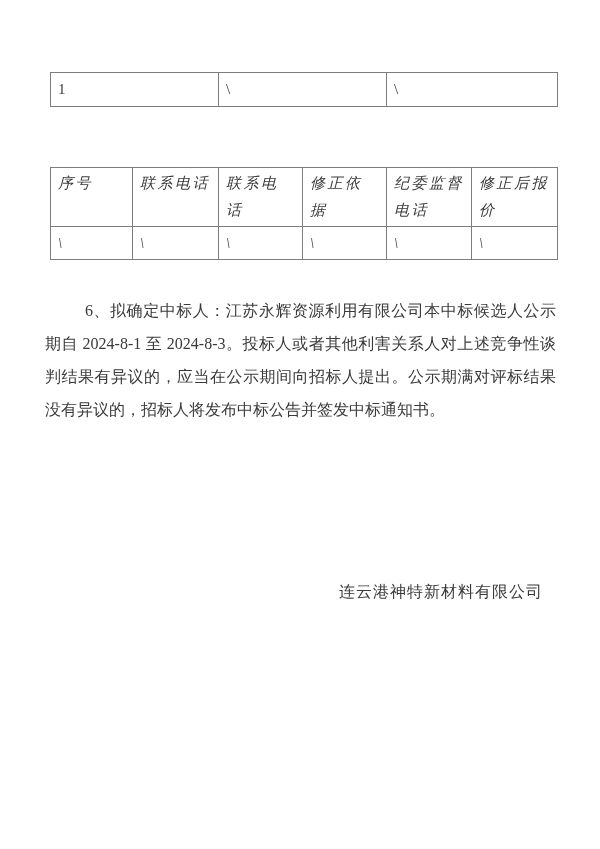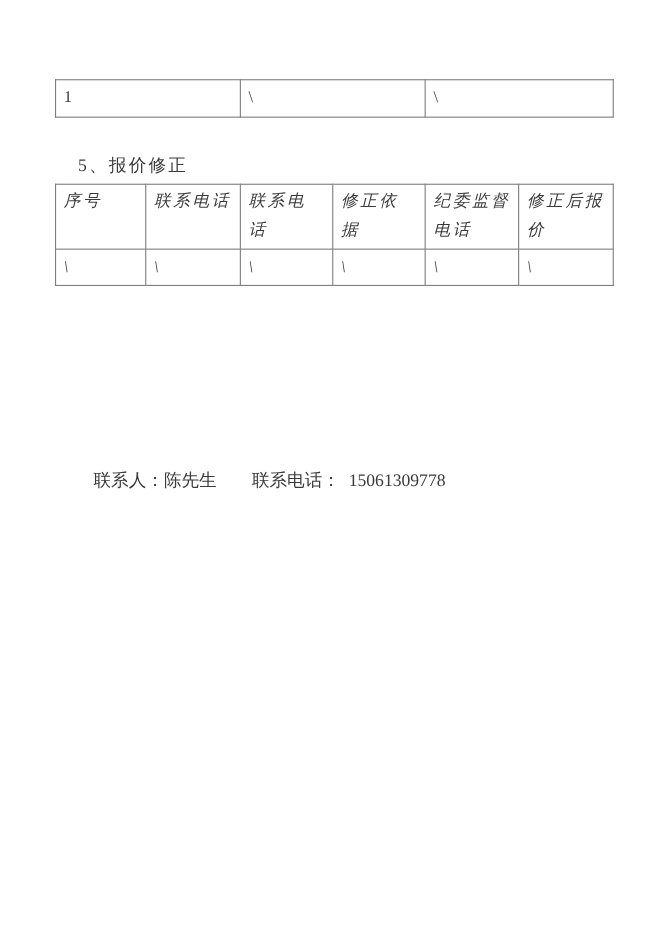--- a/index.html
+++ b/index.html
@@ -113,21 +113,20 @@
     </colgroup>
     <tbody>
       <tr>
         <td>1</td>
         <td>\</td>
         <td>\</td>
       </tr>
     </tbody>
   </table>
 
-  <div class="section-heading">5、报价修正</div>
 
   <table class="doc-table tbl-correction">
     <colgroup>
       <col style="width:82px">
       <col style="width:86px">
       <col style="width:84px">
       <col style="width:84px">
       <col style="width:85px">
       <col style="width:86px">
     </colgroup>
@@ -146,19 +145,20 @@
         <td>\</td>
         <td>\</td>
         <td>\</td>
         <td>\</td>
         <td>\</td>
         <td>\</td>
       </tr>
     </tbody>
   </table>
 
+  <div class="body-paragraph">6、拟确定中标人：江苏永辉资源利用有限公司本中标候选人公示期自 2024-8-1 至  2024-8-3。投标人或者其他利害关系人对上述竞争性谈判结果有异议的，应当在公示期间向招标人提出。公示期满对评标结果没有异议的，招标人将发布中标公告并签发中标通知书。</div>
 
   <div class="contact-block">
-    <div class="contact-line">联系人：陈先生　　联系电话：  15061309778</div>
   </div>
 
+  <div class="signature-company">连云港神特新材料有限公司</div>
 
 </div>
 
 </body></html>

